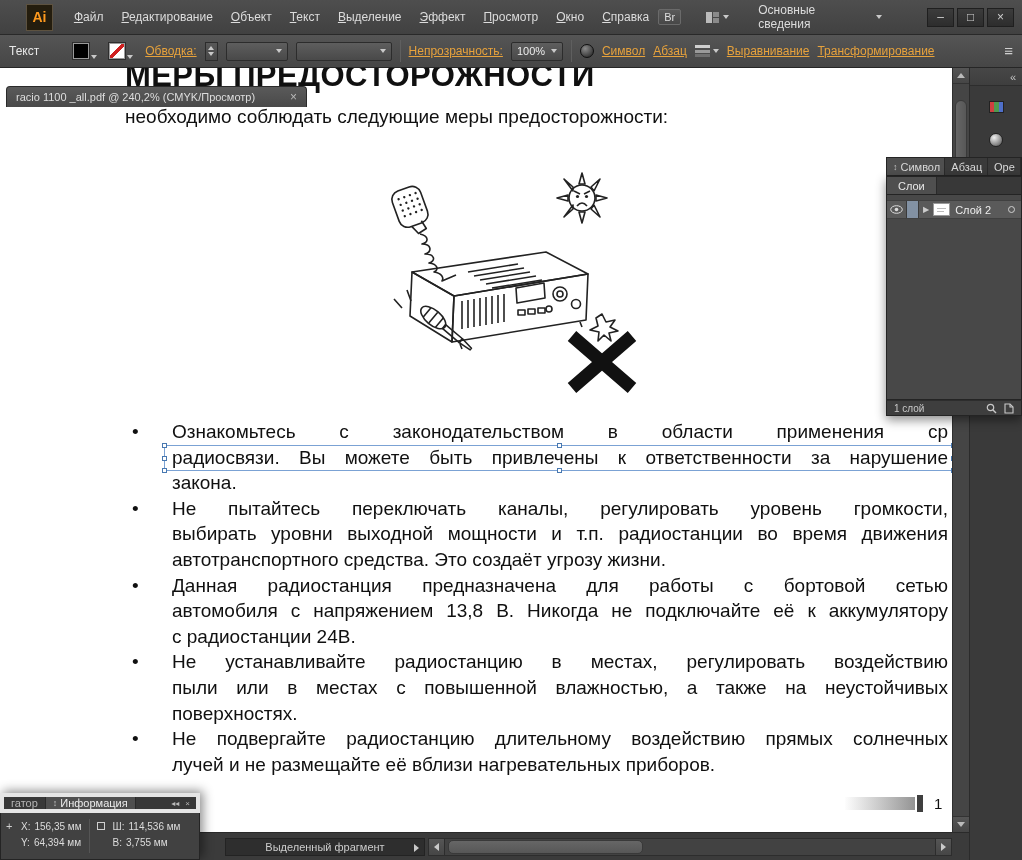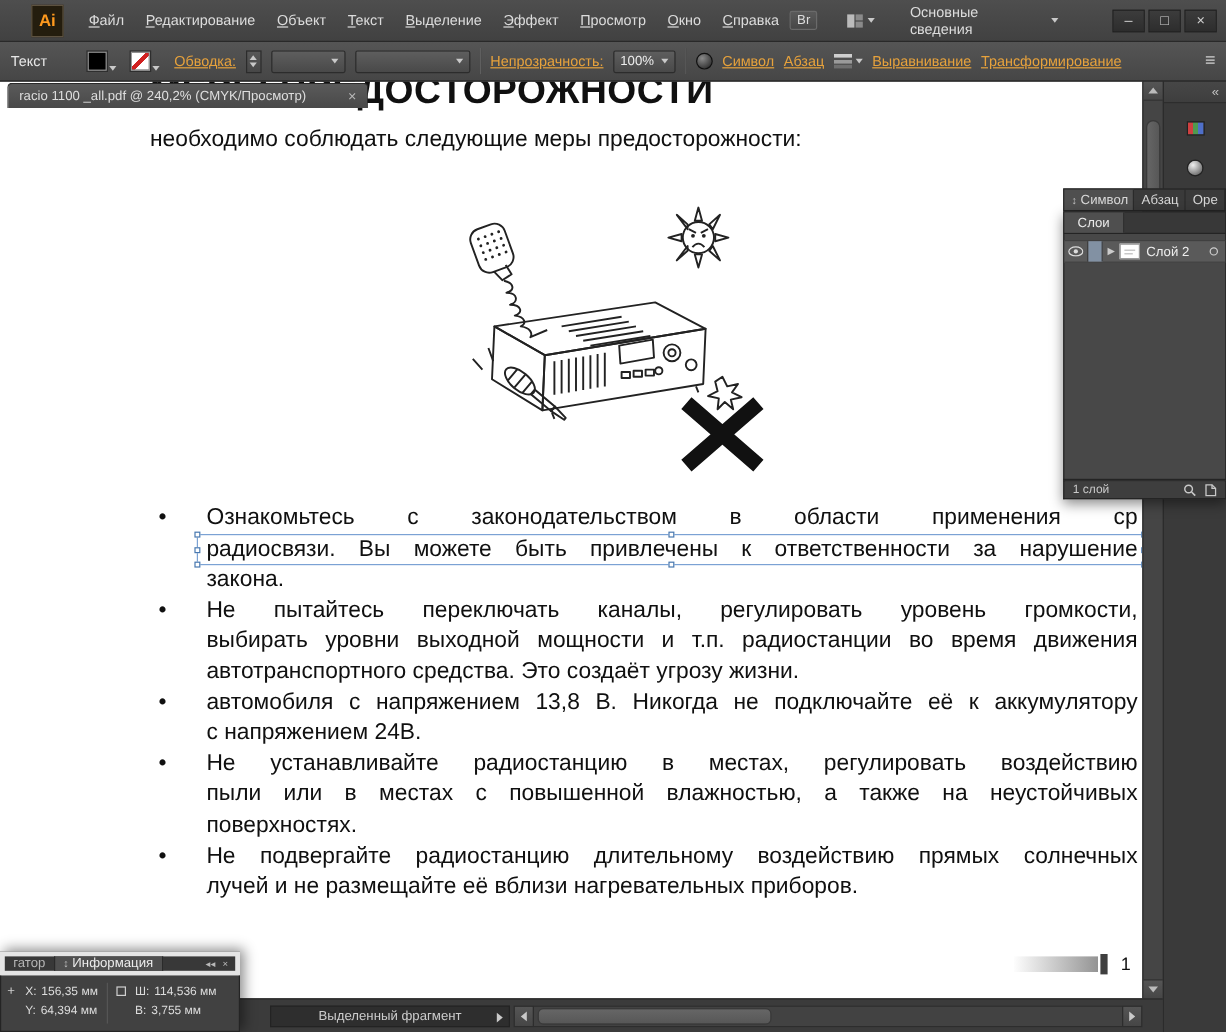--- a/index.html
+++ b/index.html
@@ -70,21 +70,21 @@
   .blines{margin-left:42px;}
   .bline{line-height:25.6px;}
   .illus{position:absolute;left:350px;top:100px;}
   .selection-box{position:absolute;left:164px;top:377px;width:790px;height:26px;border:1px solid #7ba2d4;z-index:3;}
   .handle{position:absolute;width:5px;height:5px;background:#fff;border:1px solid #4878b0;}
   .fade-rule{position:absolute;left:845px;top:729px;width:70px;height:13px;background:linear-gradient(to right,#fdfdfd,#949494);}
   .footer-tick{position:absolute;left:917px;top:727px;width:6px;height:17px;background:#3f3f3f;}
   .footer-num{position:absolute;left:934px;top:727px;font-size:15px;color:#101010;}
 
   
-  .doc-tab{position:absolute;left:6px;top:69px;width:301px;height:21px;
+  .doc-tab{position:absolute;left:6px;top:86px;width:301px;height:21px;
     background:linear-gradient(#5a5a5a,#494949);border:1px solid #2a2a2a;border-bottom:none;
     border-radius:4px 4px 0 0;display:flex;align-items:center;padding:0 9px;
     color:#dedede;font-size:11px;z-index:5;white-space:nowrap;}
   .doc-tab .close{margin-left:auto;color:#b8b8b8;font-size:12px;}
 
   
   .vscroll{position:absolute;left:952px;top:68px;width:17px;height:764px;background:#454545;border-left:1px solid #2f2f2f;z-index:2;}
   .vs-btn{position:absolute;left:0;width:16px;height:16px;background:linear-gradient(#555,#464646);
     display:flex;align-items:center;justify-content:center;border-bottom:1px solid #333;}
   .vs-btn.bottom{bottom:0;top:auto;border-top:1px solid #333;border-bottom:none;}
@@ -319,22 +319,23 @@
         <span class="bdot">•</span>
         <div class="blines">
           <div class="bline jl">Не пытайтесь переключать каналы, регулировать уровень громкости,</div>
           <div class="bline jl">выбирать уровни выходной мощности и т.п. радиостанции во время движения</div>
           <div class="bline">автотранспортного средства. Это создаёт угрозу жизни.</div>
         </div>
       </div>
       <div class="bullet">
         <span class="bdot">•</span>
         <div class="blines">
+          <div class="bline jl">Данная радиостанция предназначена для работы с бортовой сетью</div>
           <div class="bline jl">автомобиля с напряжением 13,8 В. Никогда не подключайте её к аккумулятору</div>
-          <div class="bline">с напряжением 24В.</div>
+          <div class="bline">с радиостанции 24В.</div>
         </div>
       </div>
       <div class="bullet">
         <span class="bdot">•</span>
         <div class="blines">
           <div class="bline jl">Не устанавливайте радиостанцию в местах, регулировать воздействию</div>
           <div class="bline jl">пыли или в местах с повышенной влажностью, а также на неустойчивых</div>
           <div class="bline">поверхностях.</div>
         </div>
       </div>

